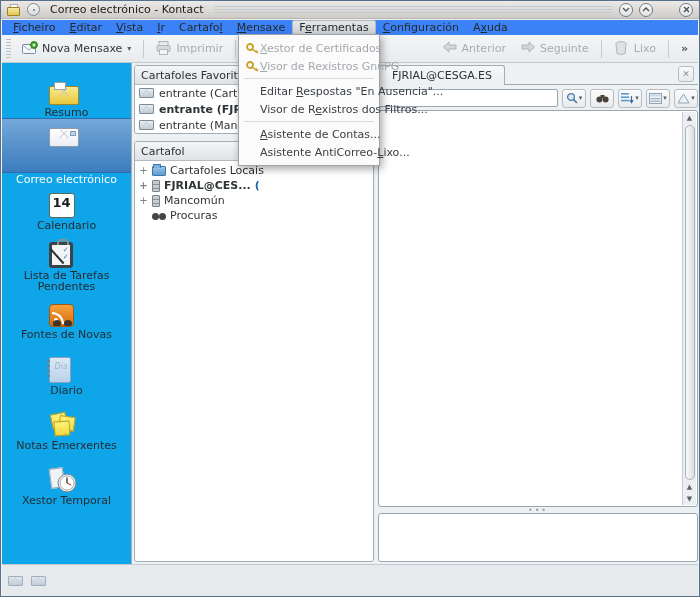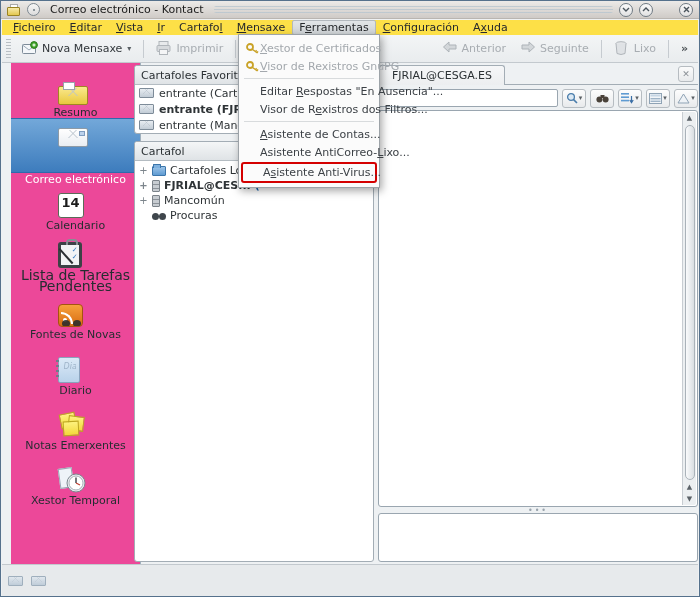--- a/index.html
+++ b/index.html
@@ -17,39 +17,39 @@
   .tb-circle { width:13px; height:13px; border:1px solid #7d8891; border-radius:50%; position:relative; flex:0 0 auto; background:linear-gradient(#f6f6f6,#dcdcdc); }
   .tb-circle::after { content:""; position:absolute; left:5px; top:5px; width:2px; height:2px; background:#6d7880; border-radius:50%; }
   .title-text { font-weight:normal; color:#1b1b1b; white-space:nowrap; padding:0 4px; }
   .title-lines { flex:1 1 auto; height:7px; background:repeating-linear-gradient(to bottom,#b7c5cf 0 1px,rgba(0,0,0,0) 1px 3px); opacity:.8; border-radius:2px; }
   .win-btn { width:14px; height:14px; border:1px solid #6f7a83; border-radius:50%; background:linear-gradient(#fafafa,#e2e2e2);
     display:flex; align-items:center; justify-content:center; flex:0 0 auto; }
   .win-btn svg { display:block; }
   .win-gap { width:14px; flex:0 0 auto; }
 
   
-  .menubar { position:absolute; left:1px; top:19px; width:696px; height:15px; display:flex; align-items:center; padding-left:4px; background:#fde047; }
+  .menubar { position:absolute; left:1px; top:19px; width:696px; height:15px; display:flex; align-items:center; padding-left:4px; background:#3b82f6; }
   .menubar-item { padding:1px 7px; border-radius:2px; white-space:nowrap; color:#26292c; cursor:default; }
   .menubar-item.open { background:linear-gradient(#e2e5e7,#cfd4d7); border:1px solid #b2b8bd; padding:0 6px; }
   .accel { text-decoration:underline; }
 
   
   .toolbar { position:absolute; left:1px; top:34px; width:696px; height:28px; display:flex; align-items:center;
     background:linear-gradient(#f3f5f6,#e9ecee); border-bottom:1px solid #c3c9ce; padding:0 4px; gap:2px; }
   .tb-handle { width:5px; height:20px; background:repeating-linear-gradient(to bottom,#b9bfc4 0 1px,rgba(0,0,0,0) 1px 3px); margin-right:3px; }
   .tb-btn { display:flex; align-items:center; gap:4px; padding:2px 6px; border-radius:3px; color:#33383c; white-space:nowrap; }
   .tb-btn.disabled { color:#a8adb2; }
   .tb-sep { width:1px; height:18px; background:#c6cbd0; margin:0 4px; }
   .tb-caret { font-size:8px; color:#5a6065; margin-left:1px; }
   .tb-spacer { flex:1 1 auto; }
   .overflow-btn { color:#4a5054; font-weight:bold; padding:0 6px; }
   .icon16 { width:16px; height:16px; display:inline-block; position:relative; }
 
   
-  .sidebar { position:absolute; left:10px; top:62px; width:130px; height:501px; background:#ec4899; border-right:1px solid #9fb0bd; overflow:hidden; }
+  .sidebar { position:absolute; left:1px; top:62px; width:130px; height:501px; background:#0ea5e9; border-right:1px solid #9fb0bd; overflow:hidden; }
   .side-item { height:55px; display:flex; flex-direction:column; align-items:center; justify-content:center; gap:2px; color:#262d31; text-align:center; }
   .side-item .lbl { font-size:11px; line-height:11px; }
   .side-item.selected { background:linear-gradient(#73a8d9,#3d7cbd); border-top:1px solid #2d6bad; border-bottom:1px solid #2d6bad; color:#fff;gap:27px; }
   .side-ic { width:36px; height:30px; display:flex; align-items:center; justify-content:flex-start; position:relative;margin-top:22px; }
 
   .ic-env { width:30px; height:19px; background:linear-gradient(#ffffff,#e9edf2); border:1px solid #8d9aa6; border-radius:2px; position:relative; }
   .ic-env::before { content:""; position:absolute; left:1px; top:1px; right:1px; height:8px;
     background:linear-gradient(135deg,rgba(0,0,0,0) 46%,#b9c3cc 48%,rgba(0,0,0,0) 52%),linear-gradient(225deg,rgba(0,0,0,0) 46%,#b9c3cc 48%,rgba(0,0,0,0) 52%); }
   .ic-env .stamp { position:absolute; right:2px; top:2px; width:6px; height:5px; background:#bcd2ec; border:1px solid #7f9dc0; }
   .ic-env.yellow { background:linear-gradient(#fbe98e,#e8c83e); border-color:#a08624; }
@@ -291,21 +291,21 @@
       <span class="lbl">Calendario</span>
     </div>
     <div class="side-item">
       <span class="side-ic">
           <span class="ic-clip">
             <span class="pen"></span>
             <span class="chk" style="top:5px">✓</span>
             <span class="chk" style="top:12px">✓</span>
           </span>
         </span>
-      <span class="lbl" style="font-size:14px">Lista de Tarefas Pendentes</span>
+      <span class="lbl" style="font-size:11px">Lista de Tarefas Pendentes</span>
     </div>
     <div class="side-item">
       <span class="side-ic">
           <span class="ic-rss">
             <span class="a1"></span>
             <span class="dot"></span>
             <span class="glasses">
               <i style="left:2px"></i>
               <i style="left:13px"></i>
             </span>
@@ -490,21 +490,15 @@
     </div>
     <div class="menu-sep"></div>
     <div class="menu-item">
       <span class="mi-pad"></span>
       <span><span></span><span class="accel">A</span><span>sistente de Contas...</span></span>
     </div>
     <div class="menu-item">
       <span class="mi-pad"></span>
       <span><span>Asistente AntiCorreo-</span><span class="accel">L</span><span>ixo...</span></span>
     </div>
-    <div class="menu-hl">
-      <div class="menu-item">
-        <span class="mi-pad"></span>
-        <span><span>A</span><span class="accel">s</span><span>istente Anti-Virus...</span></span>
-      </div>
-    </div>
   </div>
 
 </div>
 
 </body></html>

